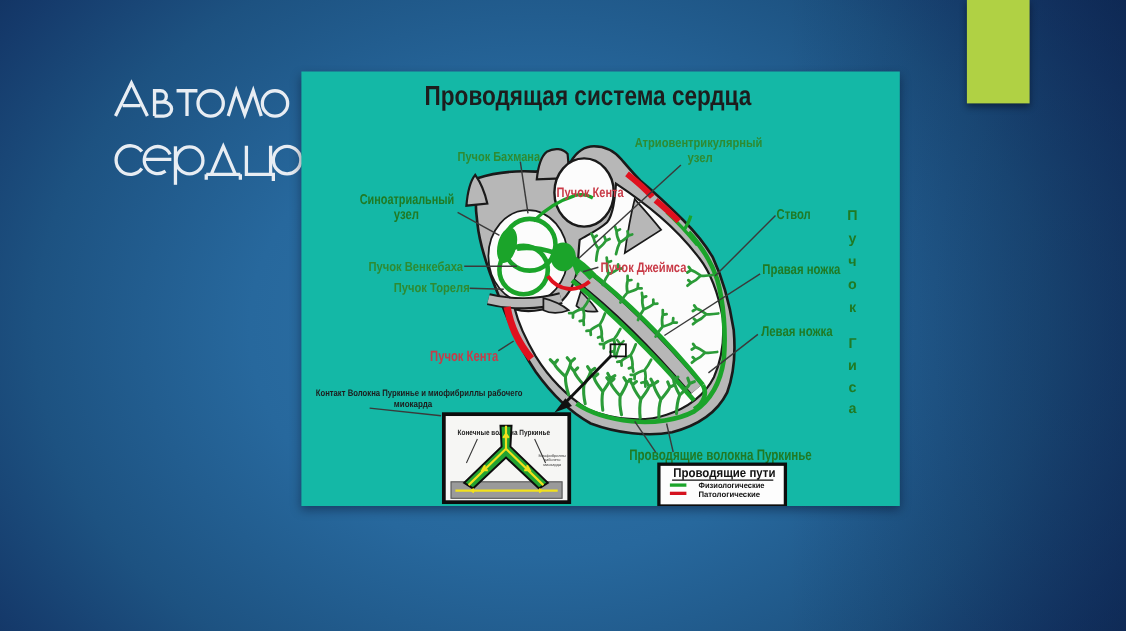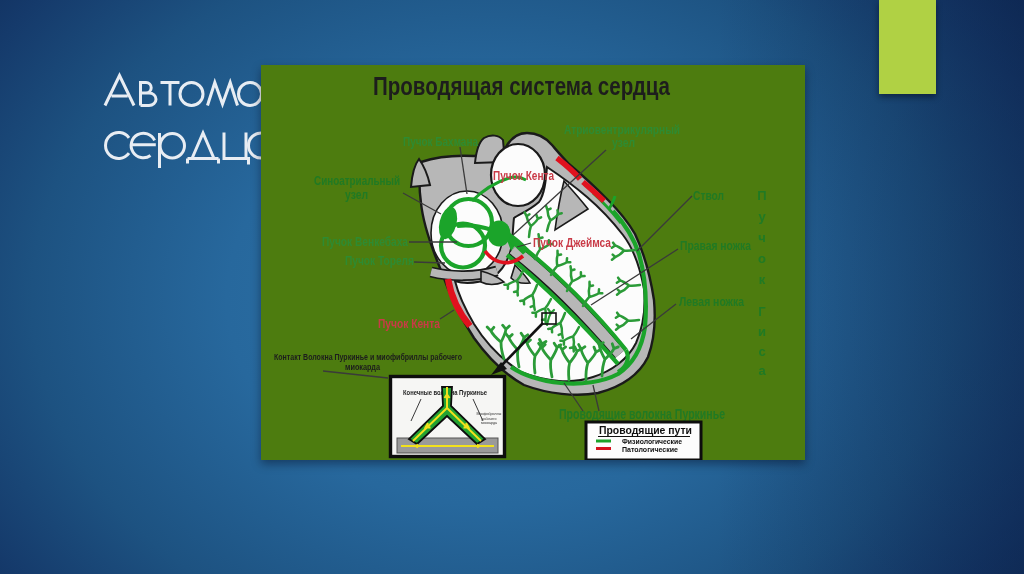--- a/index.html
+++ b/index.html
@@ -1,18 +1,18 @@
 <!DOCTYPE html>
 <html><head><meta charset="utf-8"><style>
 html,body{margin:0;padding:0}
 body{position:relative;width:1024px;height:574px;overflow:hidden;font-family:"Liberation Sans",sans-serif;background:#173e6e}
 .bg{position:absolute;left:0;top:0;width:1024px;height:574px;
 background:linear-gradient(90deg, rgba(10,28,66,0) 70%, rgba(10,28,66,0.30) 93%, rgba(10,28,66,0.38) 100%),radial-gradient(ellipse 68% 95% at 48% 52%, #2f74a8 0%, #27689d 38%, #1d5281 66%, #153a6b 85%, #0e2a57 100%);}
 .grect{position:absolute;left:879px;top:0;width:57px;height:94px;background:#b0d144;box-shadow:0 3px 6px rgba(0,0,15,.45)}
-.timg{position:absolute;left:261px;top:65px;width:544px;height:395px;background:#4d7c0f;box-shadow:0 4px 9px rgba(0,0,20,.4)}
+.timg{position:absolute;left:274px;top:65px;width:544px;height:395px;background:#14b8a6;box-shadow:0 4px 9px rgba(0,0,20,.4)}
 svg{display:block}
 .tsvg{position:absolute;left:0;top:0}
 </style></head><body>
 <div class="bg"></div>
 <svg class="tsvg" width="300" height="200" viewBox="0 0 300 200">
 <g stroke="#e8edf3" stroke-width="3" fill="none">
 <path d="M 105,105.5 L 119.5,75.5 L 134,105.5 M 111.5,96 L 127.7,96"></path>
 <path d="M 140.5,105.5 L 140.5,82.5 h 5.5 a 5.2,5.2 0 0 1 0,10.4 h -5.5 M 140.5,92.9 h 8.5 a 7,6.3 0 0 1 0,12.6 h -8.5"></path>
 <path d="M 160.5,82.5 L 179.5,82.5 M 170,82.5 L 170,105.5"></path>
 <circle cx="191.5" cy="94" r="11.5"></circle>

